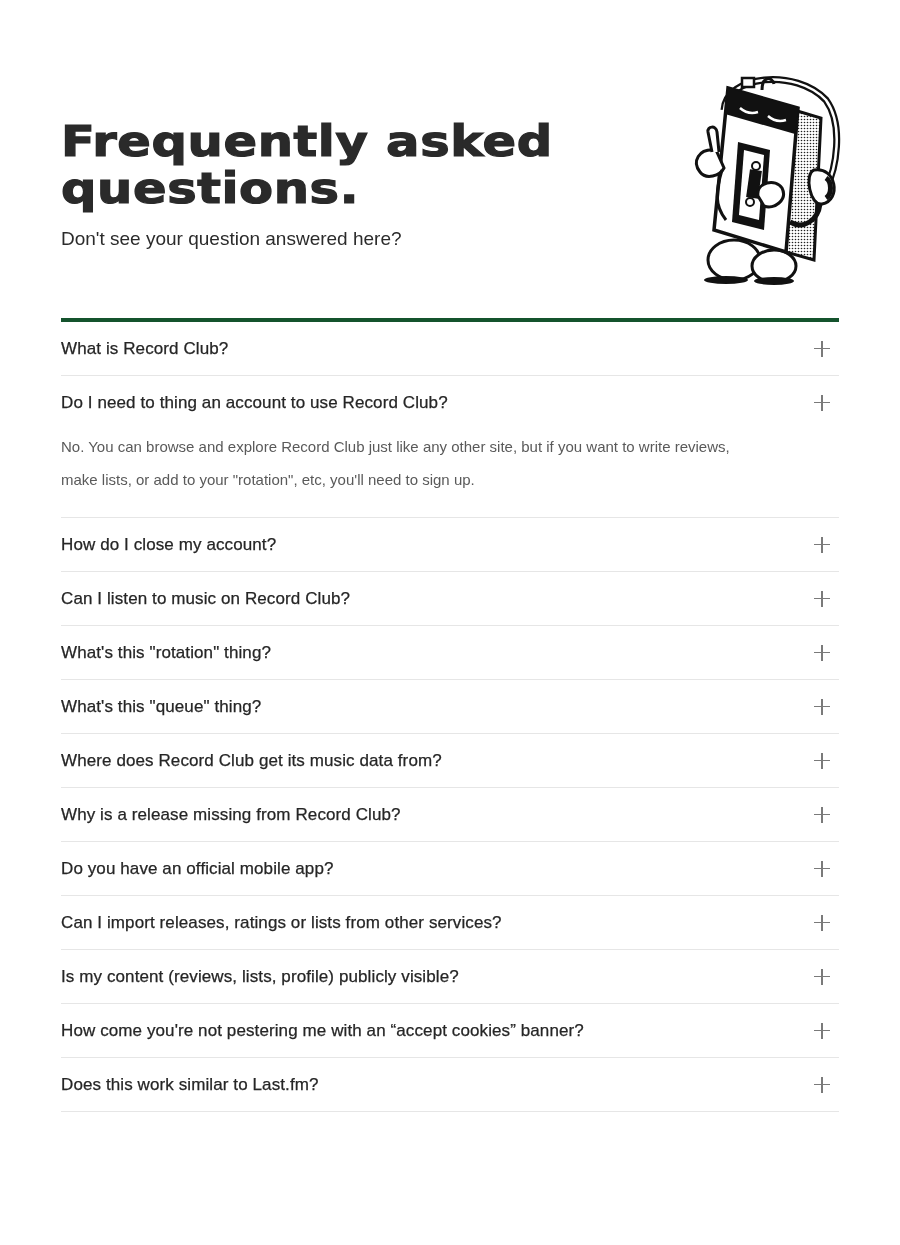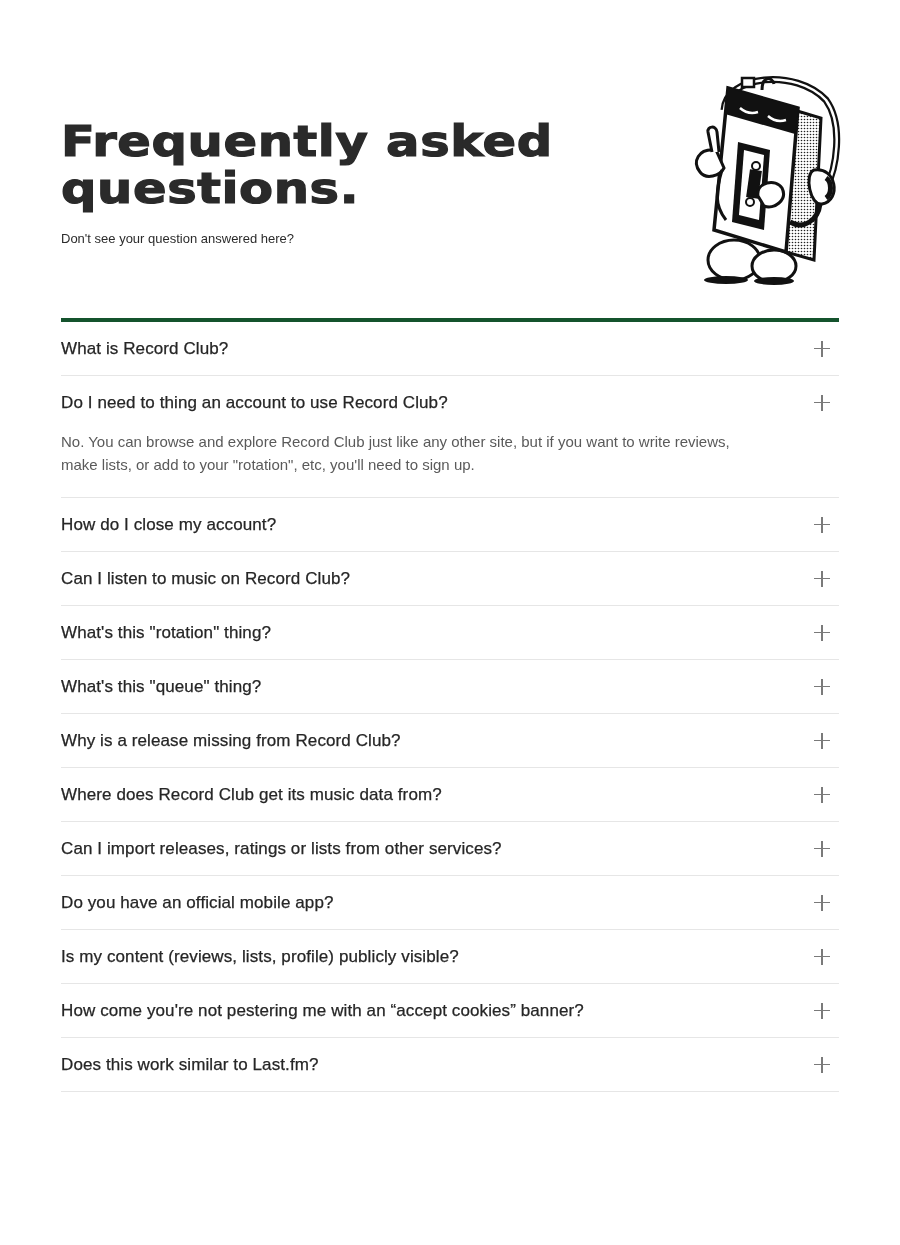--- a/index.html
+++ b/index.html
@@ -33,21 +33,21 @@
       color: #2a2a2a;
       transform: scaleX(1.18);
       transform-origin: left top;
       -webkit-text-stroke: 1.2px #2a2a2a;
     }
     .title span { display: block; }
     .subtitle {
       position: absolute;
       left: 0;
       top: 214px;
-      font-size: 13px;
+      font-size: 19px;
       line-height: 25px;
       color: #2b2b2b;
     }
     .subtitle .line { display: block; }
     .subtitle a {
       color: #2b2b2b;
       text-decoration: underline;
       text-underline-offset: 2px;
     }
     .mascot {
@@ -89,21 +89,21 @@
     }
     .plus-icon::before, .plus-icon::after {
       content: "";
       position: absolute;
       background: #7a7a7a;
     }
     .plus-icon::before { left: 0; top: 7px; width: 16px; height: 1.5px; }
     .plus-icon::after { left: 7px; top: 0; width: 1.5px; height: 16px; }
     .faq-answer {
       font-size: 15px;
-      line-height: 23px;
+      line-height: 33px;
       color: #5a5a5a;
       padding: 2px 80px 21px 0;
       margin-top: -1px;
     }
   </style>
 </head>
 <body>
 
 <div class="page">
   <div class="hero">
@@ -194,39 +194,39 @@
       </div>
     </div>
     <div class="faq-item">
       <div class="faq-question">
         <span class="q-text">What's this "queue" thing?</span>
         <span class="plus-icon"></span>
       </div>
     </div>
     <div class="faq-item">
       <div class="faq-question">
+        <span class="q-text">Where does Record Club get its music data from?</span>
+        <span class="plus-icon"></span>
+      </div>
+    </div>
+    <div class="faq-item">
+      <div class="faq-question">
         <span class="q-text">Why is a release missing from Record Club?</span>
         <span class="plus-icon"></span>
       </div>
     </div>
     <div class="faq-item">
       <div class="faq-question">
-        <span class="q-text">Where does Record Club get its music data from?</span>
+        <span class="q-text">Do you have an official mobile app?</span>
         <span class="plus-icon"></span>
       </div>
     </div>
     <div class="faq-item">
       <div class="faq-question">
         <span class="q-text">Can I import releases, ratings or lists from other services?</span>
-        <span class="plus-icon"></span>
-      </div>
-    </div>
-    <div class="faq-item">
-      <div class="faq-question">
-        <span class="q-text">Do you have an official mobile app?</span>
         <span class="plus-icon"></span>
       </div>
     </div>
     <div class="faq-item">
       <div class="faq-question">
         <span class="q-text">Is my content (reviews, lists, profile) publicly visible?</span>
         <span class="plus-icon"></span>
       </div>
     </div>
     <div class="faq-item">

